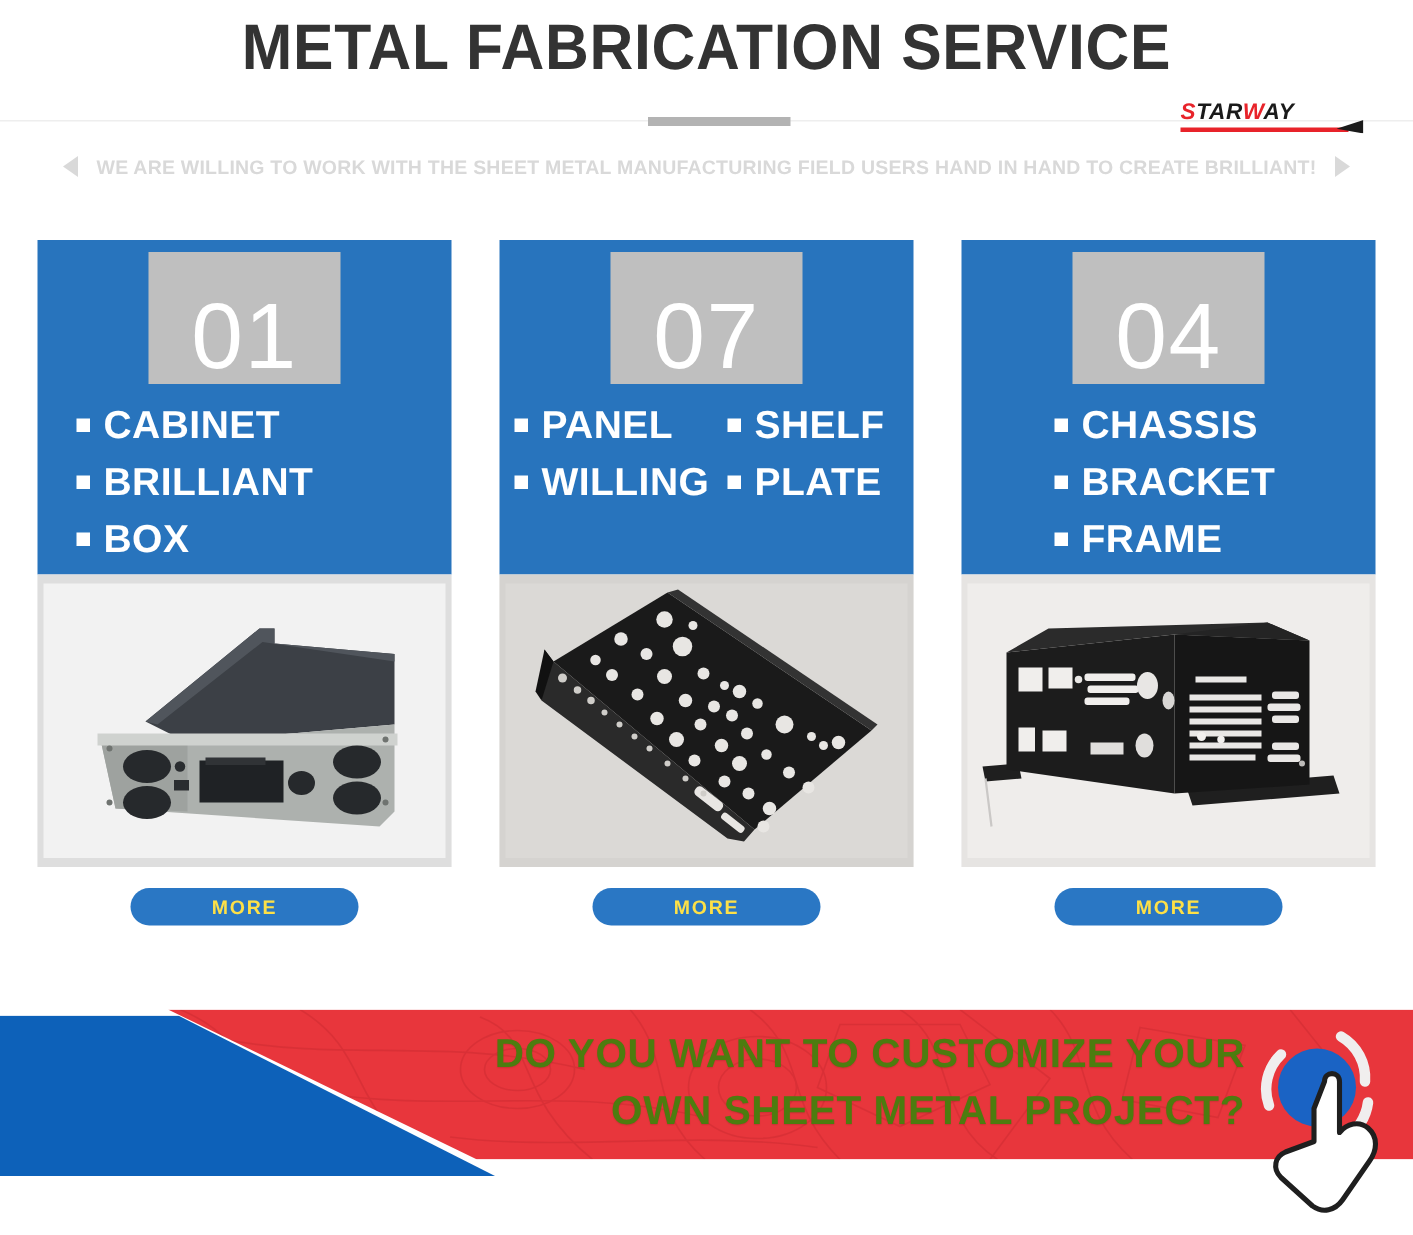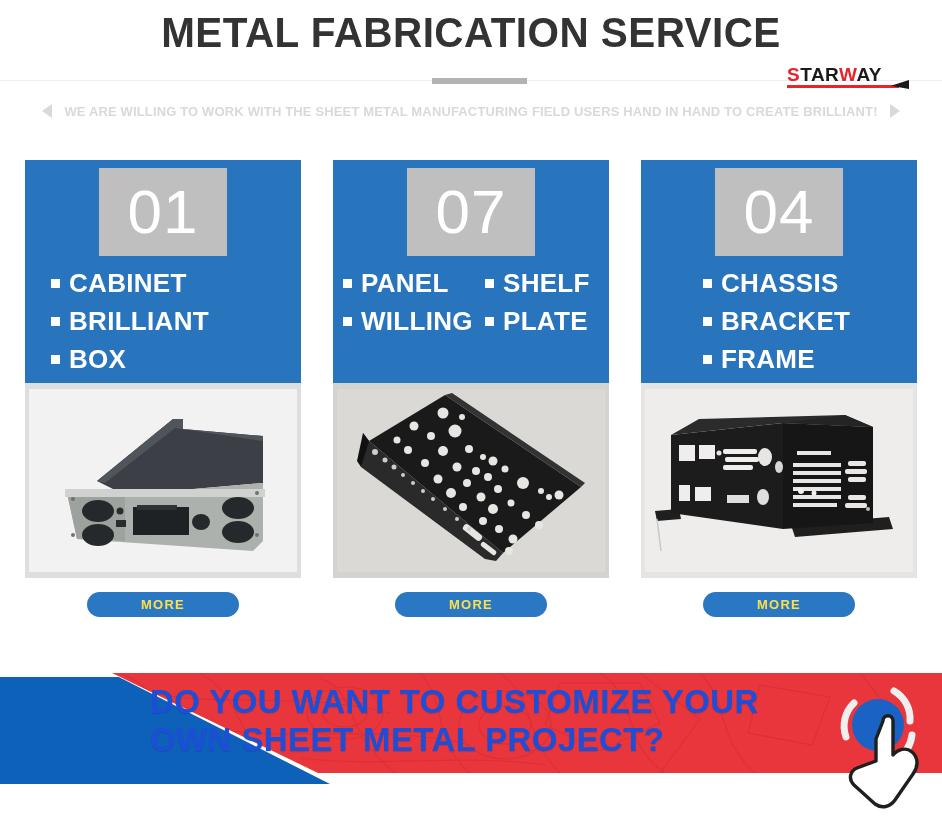--- a/index.html
+++ b/index.html
@@ -29,21 +29,21 @@
   .rule-tab{
     position:absolute; left:432px; top:78px; width:95px; height:6px;
     background:#b3b3b3;
   }
   
   .logo{
     position:absolute; right:30px; top:65px;
     width:125px; height:26px;
   }
   .logo-text{
-    font-size:19px; font-weight:bold; 
+    font-size:15px; font-weight:bold; font-style:italic;
     letter-spacing:0.5px; line-height:20px;
     font-family:"Liberation Sans", sans-serif;
     white-space:nowrap;
   }
   .logo-text .red{ color:#e8232a; }
   .logo-text .blk{ color:#1a1a1a; }
   .logo-underline{
     position:absolute; left:0; top:20px; width:112px; height:3px;
     background:#e8232a;
   }
@@ -77,21 +77,21 @@
     display:flex; justify-content:space-between;
   }
   .card{ width:276px; position:relative; }
   .card-head{
     background:#2874bd; height:223px; position:relative;
     padding-top:0;
   }
   .badge{
     position:absolute; top:8px; left:50%; transform:translateX(-50%);
     width:128px; height:88px; background:#bfbfbf;
-    display:flex; align-items:center; justify-content:center;
+    display:flex; align-items:flex-end; justify-content:center;
   }
   .badge-num{
     color:#ffffff; font-size:62px; font-weight:normal;
     line-height:62px; letter-spacing:1px;
     font-family:"Liberation Sans", sans-serif;
   }
   .feature-wrap{
     position:absolute; left:0; top:104px; width:100%;
     padding:0 14px;
   }
@@ -147,22 +147,22 @@
     background:#e8363c;
     clip-path:polygon(112px 0, 942px 0, 942px 100%, 318px 100%);
     overflow:hidden;
   }
   .banner-pattern{
     position:absolute; left:0; top:0; width:100%; height:100%;
     opacity:0.22;
   }
   .banner-text{
     position:absolute; left:150px; top:28px; width:680px;
-    text-align:left; color:#1d4ed8;
-    font-size:33px; font-weight:bold; line-height:38px;
+    text-align:right; color:#4d7c0f;
+    font-size:27px; font-weight:bold; line-height:38px;
     letter-spacing:0.4px;
     font-family:"Liberation Sans", sans-serif;
     text-shadow:0 1px 1px rgba(0,0,0,0.12);
   }
   .click-icon{
     position:absolute; left:832px; top:18px; width:110px; height:150px;
   }
 </style>
 </head>
 <body>

